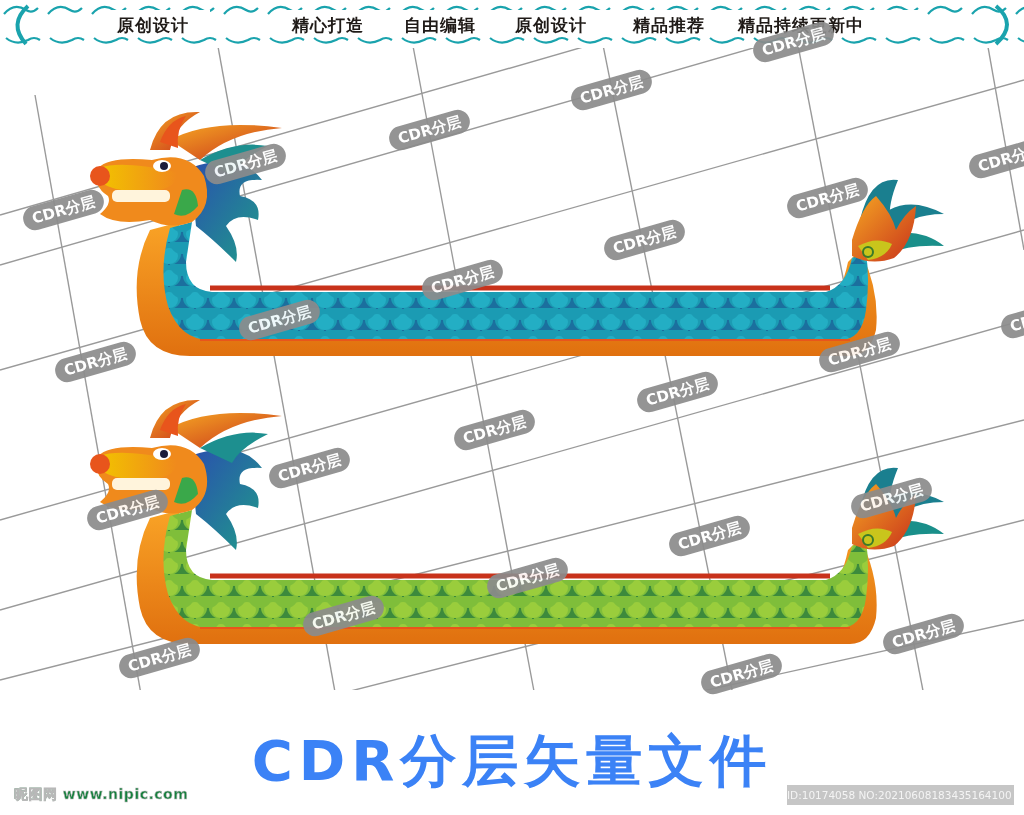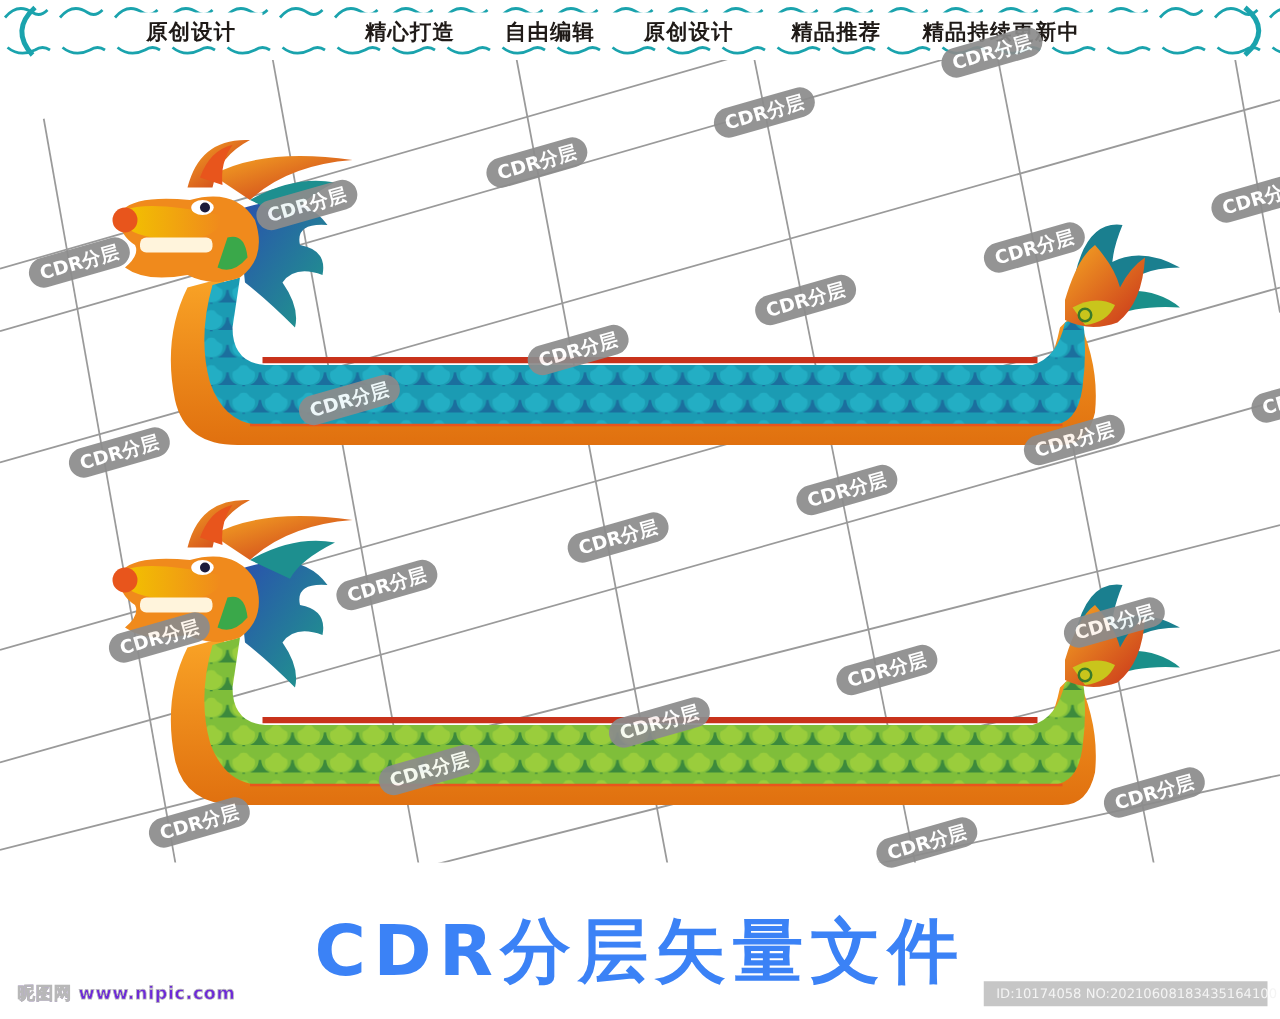--- a/index.html
+++ b/index.html
@@ -5,22 +5,22 @@
   *{box-sizing:border-box;margin:0;padding:0}
   html,body{width:1024px;height:815px;overflow:hidden;background:#fff;font-family:"DejaVu Sans","Liberation Sans",sans-serif}
   #stage{position:relative;width:1024px;height:815px;background:#fff}
   .header-band{position:absolute;left:0;top:0;width:900px;height:48px}
   .header-band svg{position:absolute;left:0;top:0}
   .tagline{position:absolute;top:14px;font-size:17px;font-weight:bold;color:#1f1a17;letter-spacing:1px;white-space:nowrap}
   .canvas{position:absolute;left:0;top:48px;width:1024px;height:642px}
   .canvas svg{position:absolute;left:0;top:0}
   .wm{position:absolute;height:24px;padding:0 9px;border-radius:12px;background:#8c8c8c;color:#fff;font-size:15px;font-weight:bold;line-height:24px;white-space:nowrap;transform:rotate(-16deg);transform-origin:center;opacity:.92}
   .big-title{position:absolute;left:0;width:1024px;top:724px;text-align:center;font-size:56px;font-weight:bold;color:#3b82f6;letter-spacing:6px}
-  .site-mark{position:absolute;left:14px;top:786px;font-size:14px;color:#6d28d9;font-weight:bold;letter-spacing:.5px;-webkit-text-stroke:.6px #b8b8b8}
-  .id-strip{position:absolute;left:787px;top:785px;width:227px;height:20px;background:#c6c6c6;color:#f4f4f4;font-size:10.5px;line-height:20px;padding-left:10px;white-space:nowrap}
+  .site-mark{position:absolute;left:14px;top:786px;font-size:14px;color:#15803d;font-weight:bold;letter-spacing:.5px;-webkit-text-stroke:.6px #b8b8b8}
+  .id-strip{position:absolute;left:787px;top:785px;width:227px;height:20px;background:#c6c6c6;color:#f4f4f4;font-size:10.5px;line-height:20px;white-space:nowrap}
 </style>
 </head>
 <body>
 
 <div id="stage">
 
   <div class="header-band">
     <svg width="1024" height="48">
       <defs>
         <pattern id="waves" x="0" y="0" width="44" height="48" patternUnits="userSpaceOnUse">

